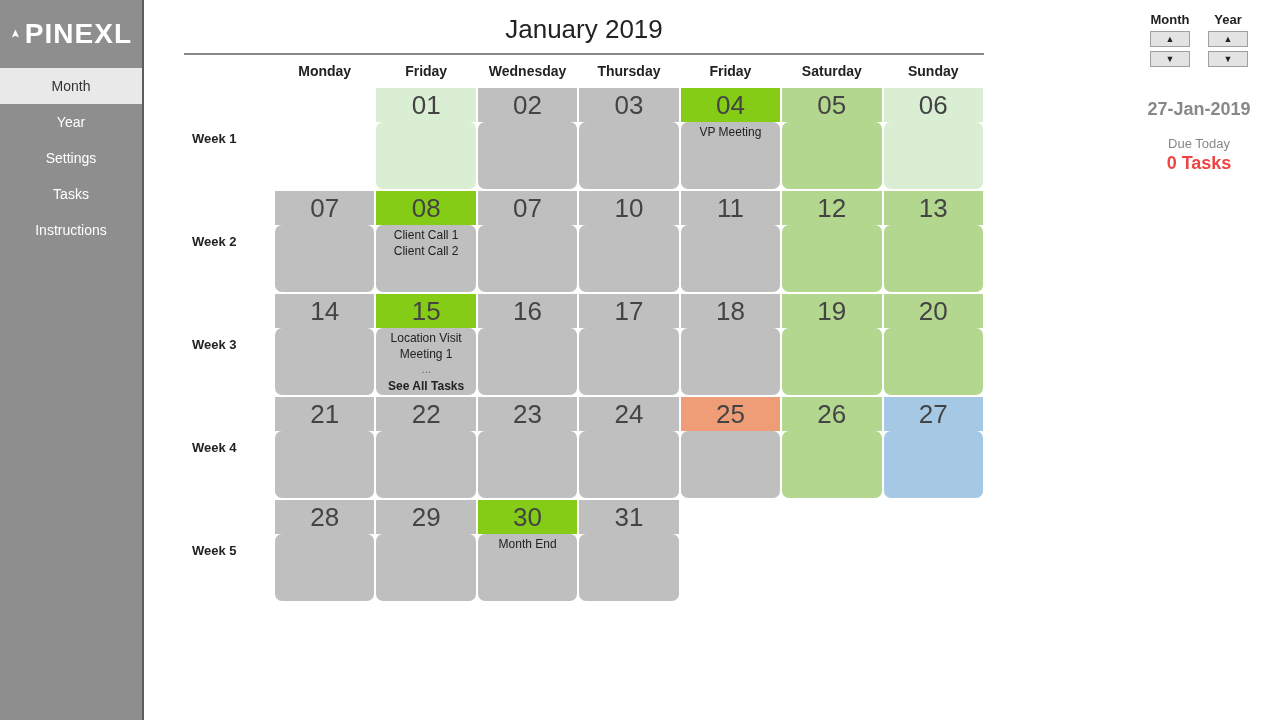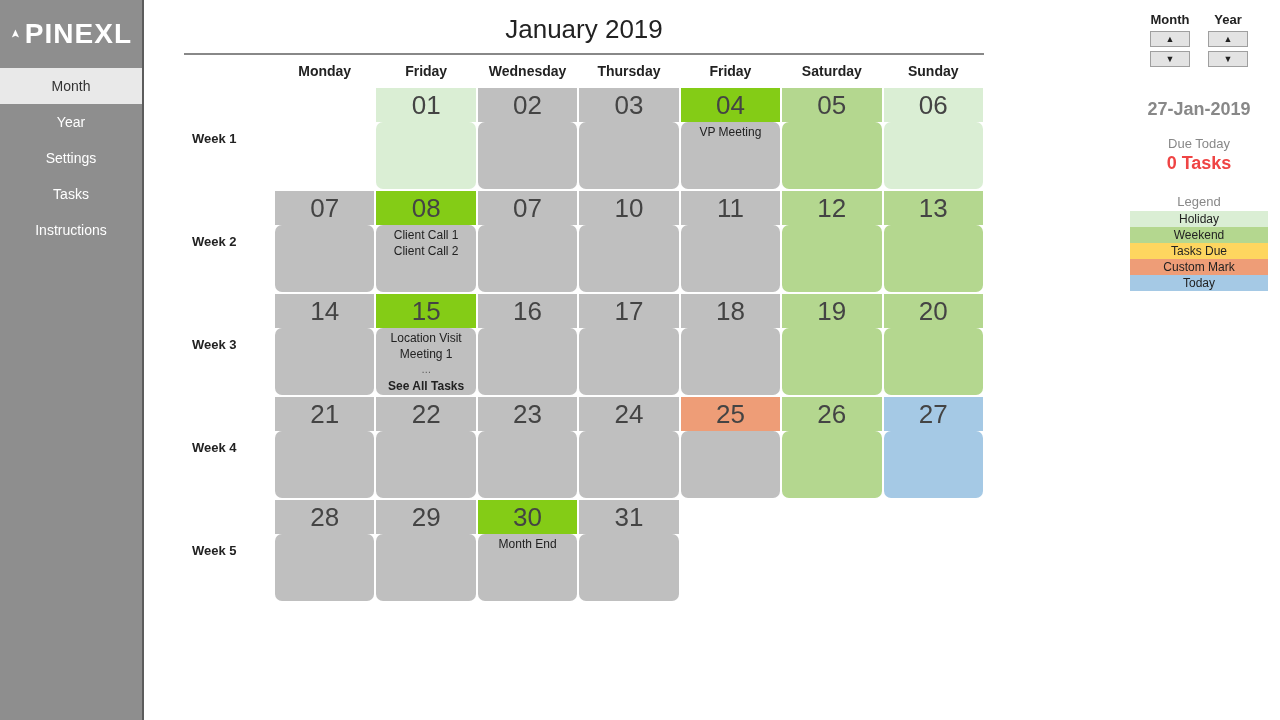--- a/index.html
+++ b/index.html
@@ -268,23 +268,13 @@
     </div>
   </div>
   <div class="today-date">27-Jan-2019</div>
 
   <div class="section">
     <div class="lbl">Due Today</div>
     <div class="val">0 Tasks</div>
   </div>
 
 
-  <div class="legend">
-    <div class="lbl">Legend</div>
-    <div id="legend-items">
-        <div class="item lg-holiday">Holiday</div>
-        <div class="item lg-weekend">Weekend</div>
-        <div class="item lg-tasks">Tasks Due</div>
-        <div class="item lg-custom">Custom Mark</div>
-        <div class="item lg-today">Today</div>
-      </div>
-  </div>
 </div>
 
 </body></html>

